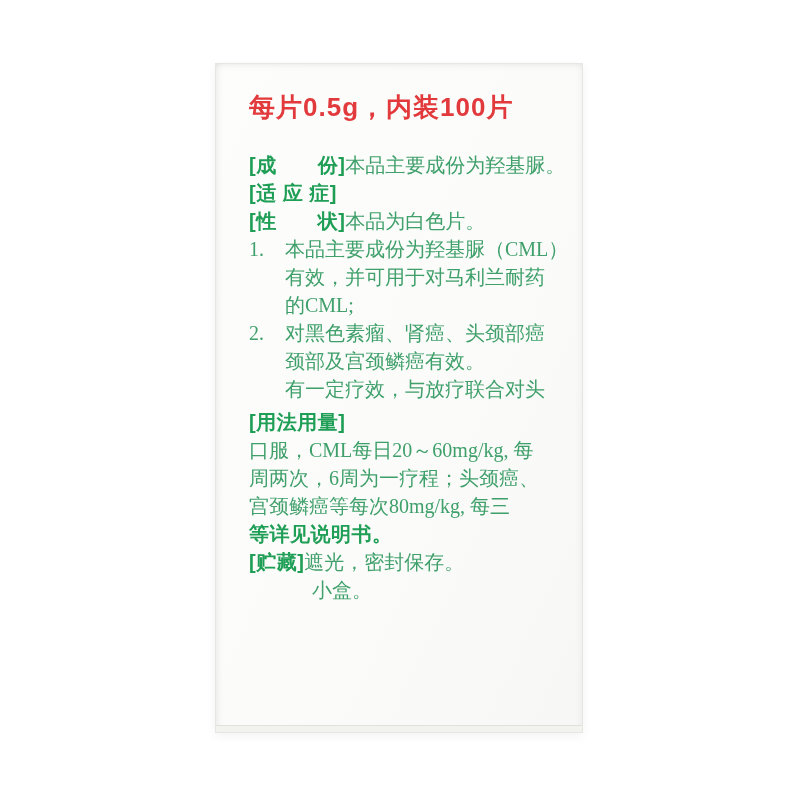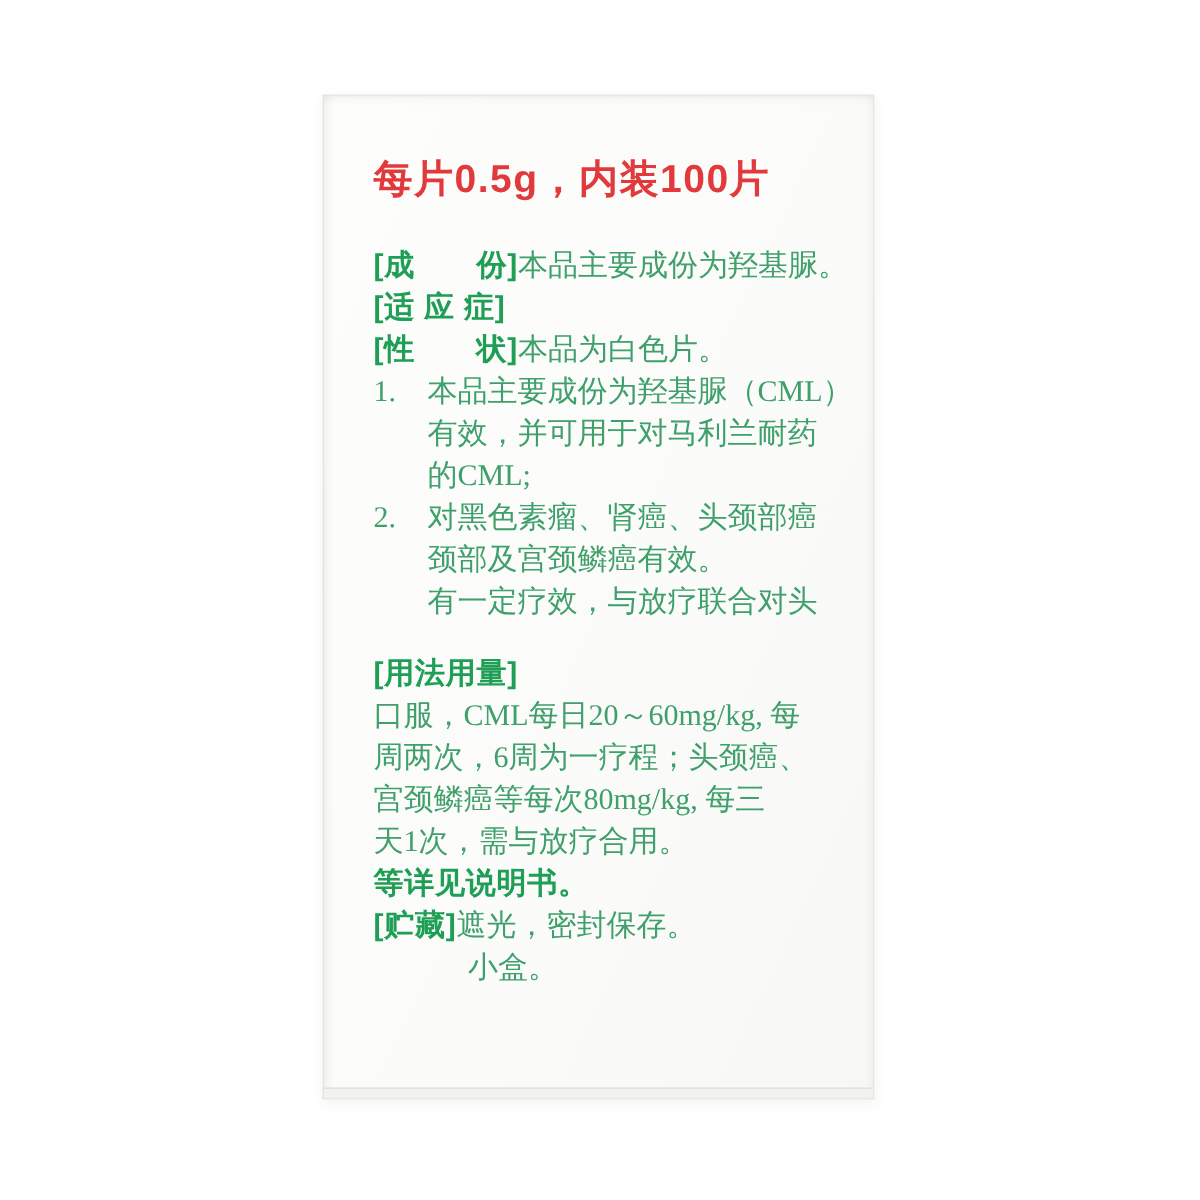--- a/index.html
+++ b/index.html
@@ -36,21 +36,21 @@
     left: 0;
     right: 0;
     bottom: 0;
     height: 6px;
     background: #f2f2ef;
     border-top: 1px solid #e0e0dc;
   }
   .content {
     position: absolute;
     left: 33px;
-    top: 40px;
+    top: 28px;
     width: 312px;
   }
   .dose {
     color: var(--red-text, #e23a3c);
     font-family: "Liberation Sans", sans-serif;
     font-weight: 700;
     font-size: 26px;
     line-height: 30px;
     letter-spacing: 1px;
     margin-bottom: 29px;
@@ -68,21 +68,21 @@
     font-weight: 700;
     color: var(--green-heading, #1f9e56);
     letter-spacing: 0.5px;
   }
   .line .num {
     display: inline-block;
     width: 36px;
   }
   .indent-num { padding-left: 36px; }
   .indent-pkg { padding-left: 63px; }
-  .gap { margin-top: 20px; }
+  .gap { margin-top: 5px; }
 </style>
 </head>
 <body>
 
 <div class="stage">
   <div class="box">
     <div class="content">
 
       <div class="dose">每片0.5g，内装100片</div>
 
@@ -105,21 +105,20 @@
       <div class="line indent-num"><span>有一定疗效，与放疗联合对头</span></div>
 
       <div class="line gap"><span class="lbl">[用法用量]</span></div>
 
       <div class="line"><span>口服，CML每日20～60mg/kg, 每</span></div>
 
       <div class="line"><span>周两次，6周为一疗程；头颈癌、</span></div>
 
       <div class="line"><span>宫颈鳞癌等每次80mg/kg, 每三</span></div>
 
-      <div class="line"><span>天1次，需与放疗合用。</span></div>
 
 
       <div class="line"><span class="lbl">等详见说明书。</span></div>
 
       <div class="line"><span class="lbl">[贮藏]</span><span>遮光，密封保存。</span></div>
 
 
       <div class="line indent-pkg"><span>小盒。</span></div>
 
     </div>

